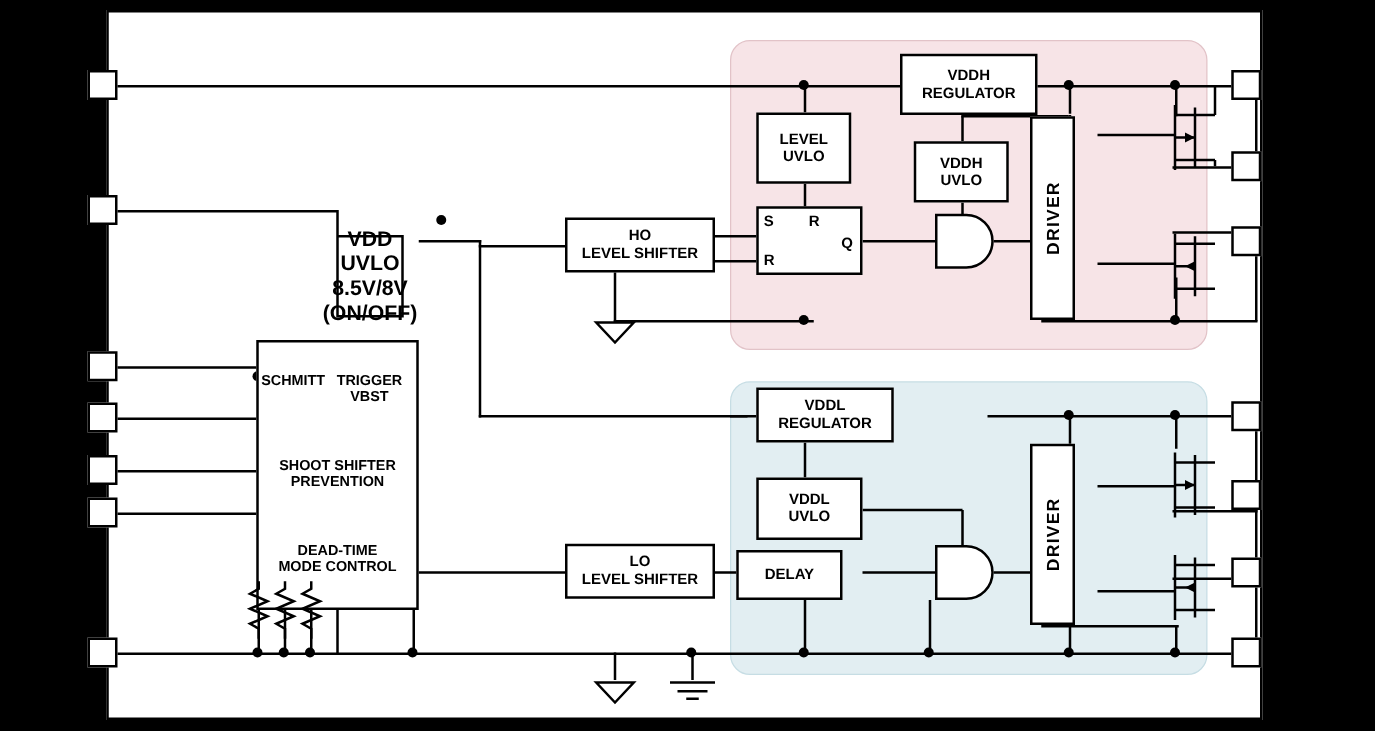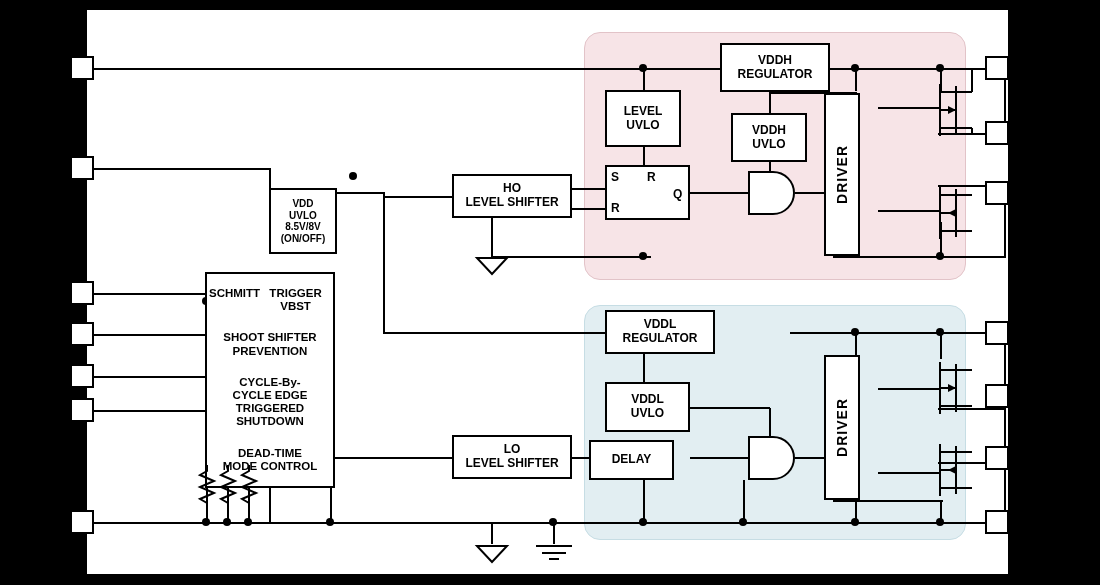--- a/index.html
+++ b/index.html
@@ -153,41 +153,35 @@
     <div class="dot" style="left:652px;top:508px;"></div>
     <div class="dot" style="left:933px;top:318px;"></div>
     <div class="dot" style="left:933px;top:508px;"></div>
 
     <div class="wire wv" style="left:656px;top:470px;height:43px;"></div>
     <div class="wire wv" style="left:917px;top:322px;height:190px;"></div>
     <div class="wire wv" style="left:917px;top:58px;height:65px;"></div>
     <div class="wire wv" style="left:917px;top:175px;height:72px;"></div>
     <div class="wire wh" style="left:851px;top:246px;width:68px;"></div>
 
-    <div class="blk" style="left:182px;top:178px;width:68px;height:66px;flex-direction:column;font-size:10px;">
+    <div class="blk" style="left:182px;top:178px;width:54px;height:66px;flex-direction:column;font-size:17px;">
       <span>VDD</span>
       <span>UVLO</span>
       <span>8.5V/8V</span>
       <span>(ON/OFF)</span>
     </div>
 
     <div class="blk" style="left:118px;top:262px;width:130px;height:216px;flex-direction:column;justify-content:space-around;padding:4px 2px;font-size:11.5px;">
       <div style="display:flex;flex-direction:row;">
         <span>SCHMITT</span>
         <span>TRIGGER VBST</span>
       </div>
       <div style="display:flex;flex-direction:column;">
         <span>SHOOT SHIFTER</span>
         <span>PREVENTION</span>
-      </div>
-      <div style="display:flex;flex-direction:column;">
-        <span>CYCLE-By-</span>
-        <span>CYCLE EDGE</span>
-        <span>TRIGGERED</span>
-        <span>SHUTDOWN</span>
       </div>
       <div style="display:flex;flex-direction:column;">
         <span>DEAD-TIME</span>
         <span>MODE CONTROL</span>
       </div>
     </div>
 
     <div class="blk" style="left:365px;top:164px;width:120px;height:44px;flex-direction:column;">
       <span>HO</span>
       <span>LEVEL SHIFTER</span>

